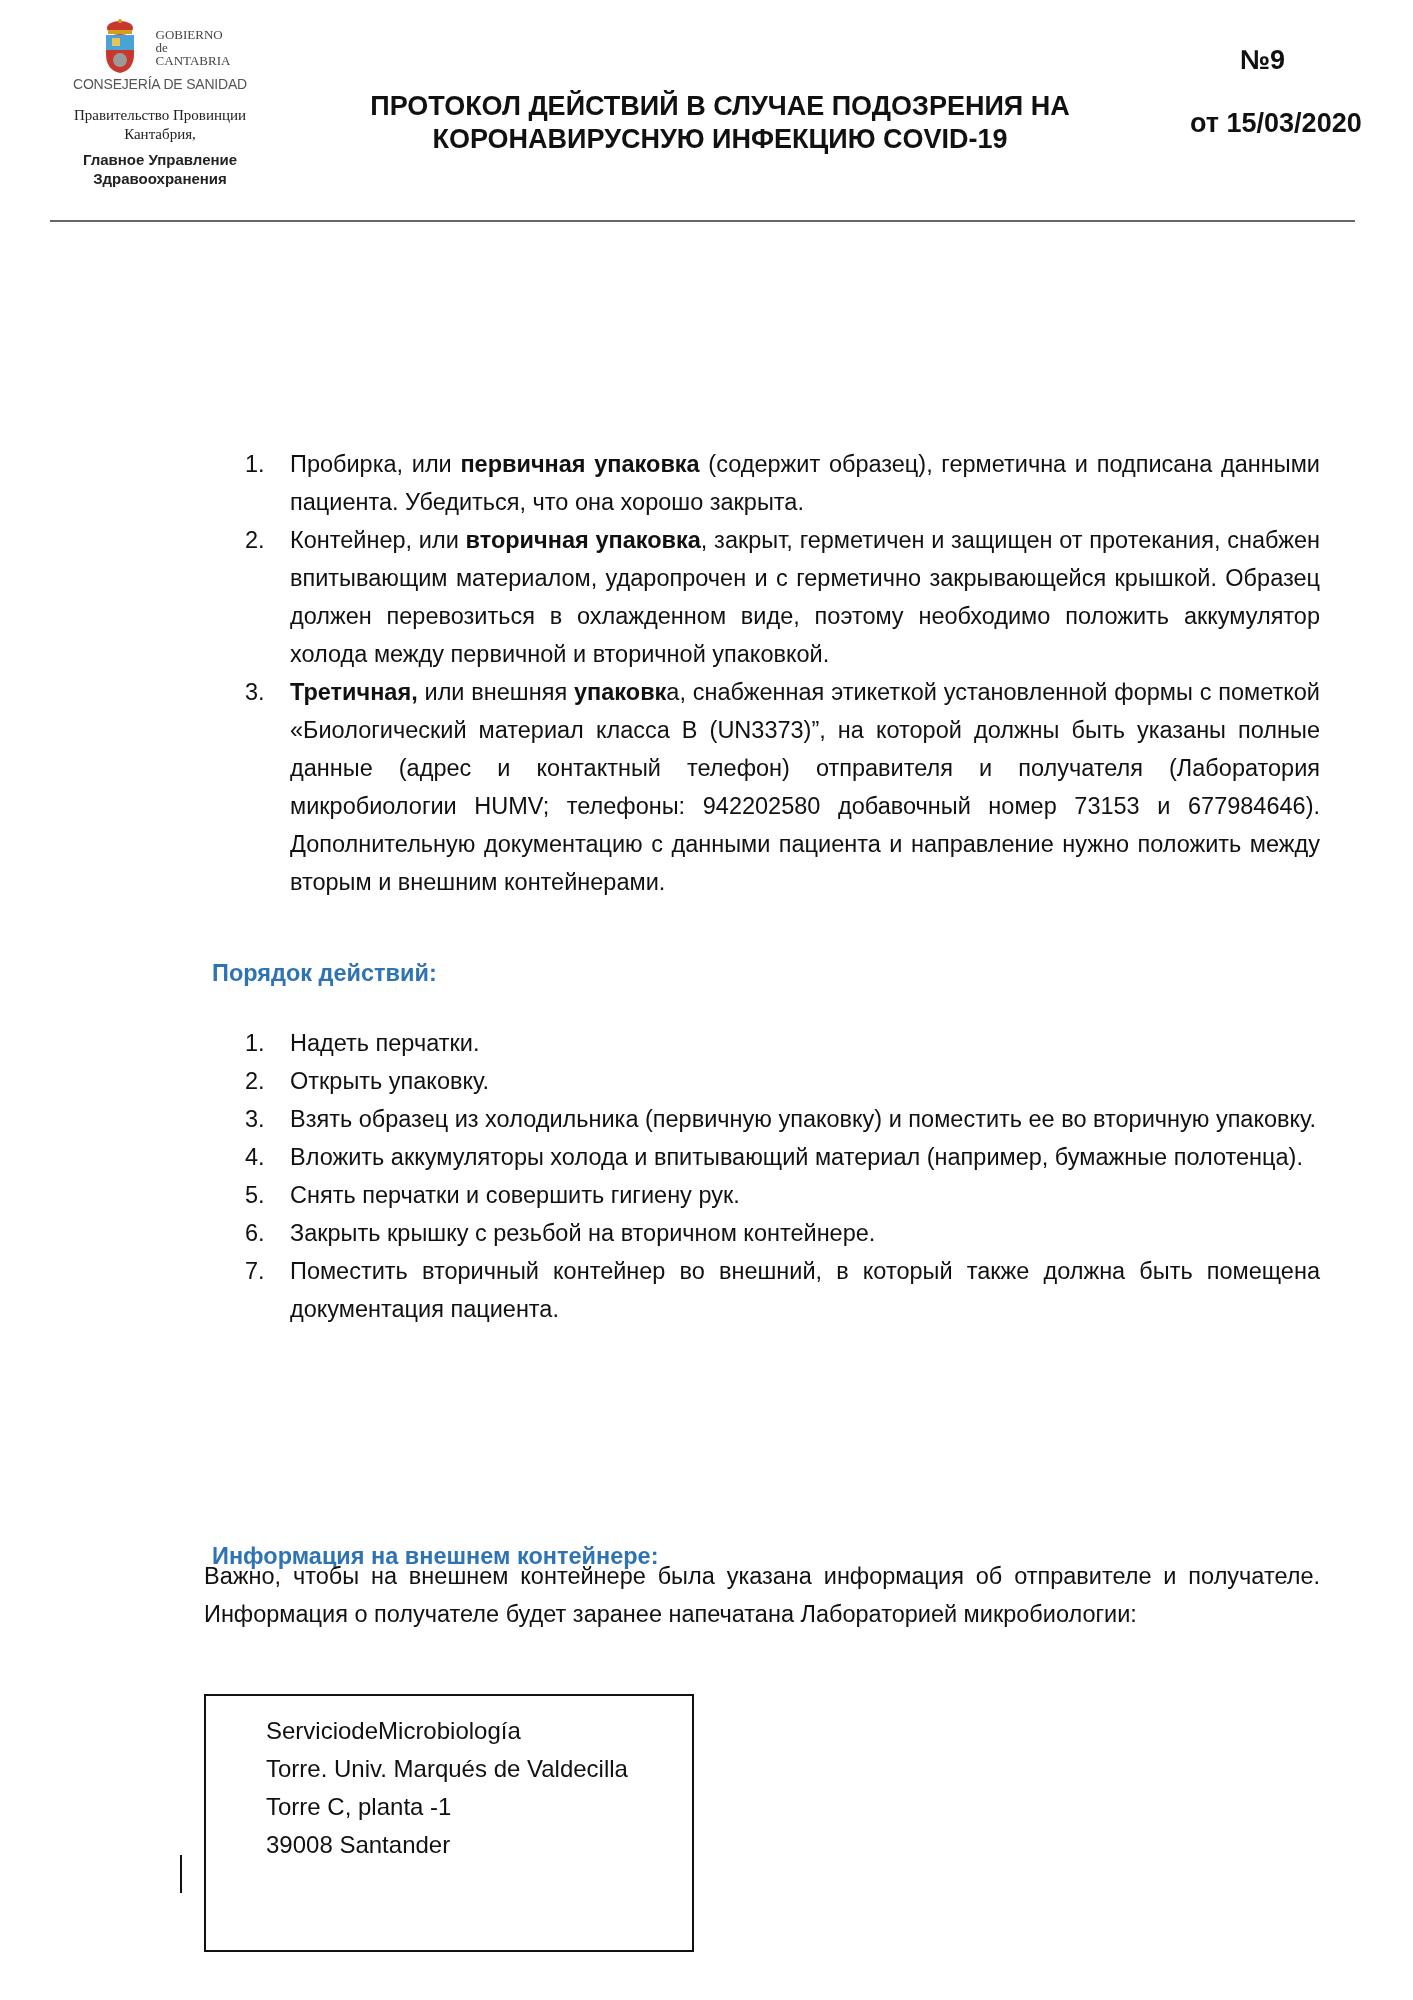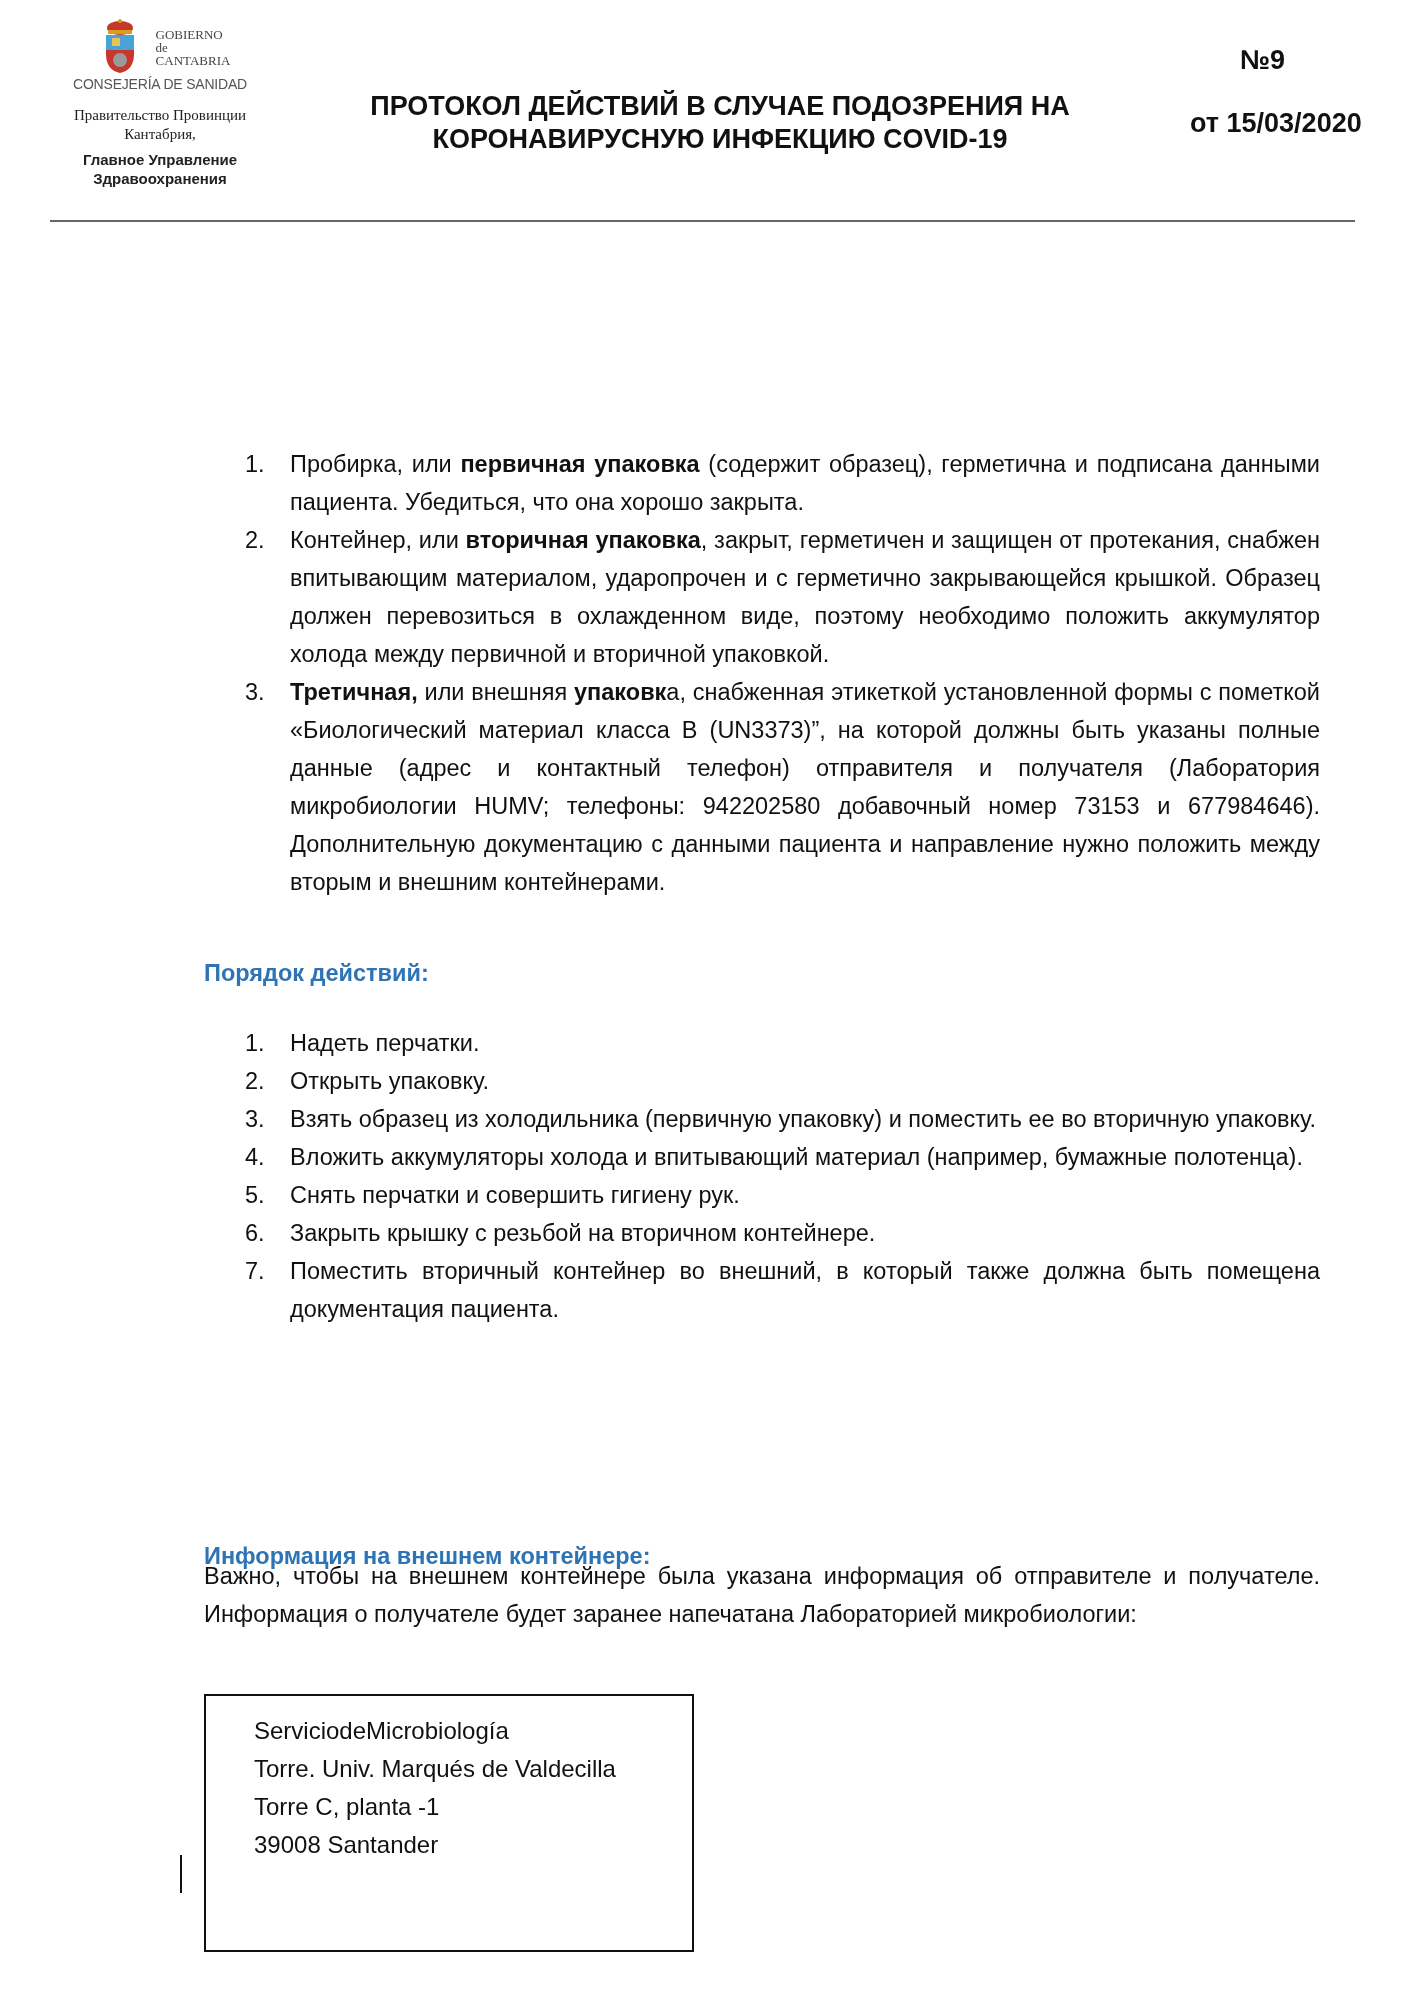--- a/index.html
+++ b/index.html
@@ -13,24 +13,24 @@
   .gov-bold { font-size: 15px; font-weight: bold; color: #222; line-height: 19px; margin-top: 6px; }
   .doc-title { position: absolute; left: 340px; top: 90px; width: 760px; text-align: center; font-family: "Liberation Sans", sans-serif; font-weight: bold; font-size: 27px; line-height: 33px; color: #111; }
   .doc-number { position: absolute; left: 1240px; top: 45px; width: 100px; font-family: "Liberation Sans", sans-serif; font-weight: bold; font-size: 27px; color: #111; }
   .doc-date { position: absolute; left: 1190px; top: 108px; width: 200px; font-family: "Liberation Sans", sans-serif; font-weight: bold; font-size: 27px; color: #111; }
   .header-rule { position: absolute; left: 50px; top: 220px; width: 1305px; height: 2px; background: #666; }
 
   .body-text { font-family: "Liberation Sans", sans-serif; font-size: 23.5px; line-height: 38px; color: #111; }
   ol.items { position: absolute; left: 200px; width: 1120px; margin: 0; padding: 0; list-style: none; }
   ol.items li { position: relative; padding-left: 90px; text-align: justify; }
   ol.items li .num { position: absolute; left: 45px; top: 0; }
-  .section-title { position: absolute; left: 204px; font-family: "Liberation Sans", sans-serif; font-weight: bold; font-size: 23.5px; color: #2e74b5; }
+  .section-title { position: absolute; left: 212px; font-family: "Liberation Sans", sans-serif; font-weight: bold; font-size: 23.5px; color: #2e74b5; }
   .para { position: absolute; left: 204px; width: 1116px; text-align: justify; }
   .address-box { position: absolute; left: 204px; top: 1694px; width: 490px; height: 258px; border: 2.5px solid #111; box-sizing: border-box; }
-  .address-lines { position: absolute; left: 48px; top: 16px; font-family: "Liberation Sans", sans-serif; font-size: 24px; line-height: 38px; color: #111; }
+  .address-lines { position: absolute; left: 60px; top: 16px; font-family: "Liberation Sans", sans-serif; font-size: 24px; line-height: 38px; color: #111; }
   .cursor-mark { position: absolute; left: 180px; top: 1855px; width: 2px; height: 38px; background: #111; }
 </style>
 </head>
 <body>
 
 <div class="header">
   <div class="logo-block">
     <div class="logo-row">
       <svg width="40" height="56" viewBox="0 0 40 56">
         <ellipse cx="20" cy="10" rx="13" ry="7" fill="#c8372d"></ellipse>

